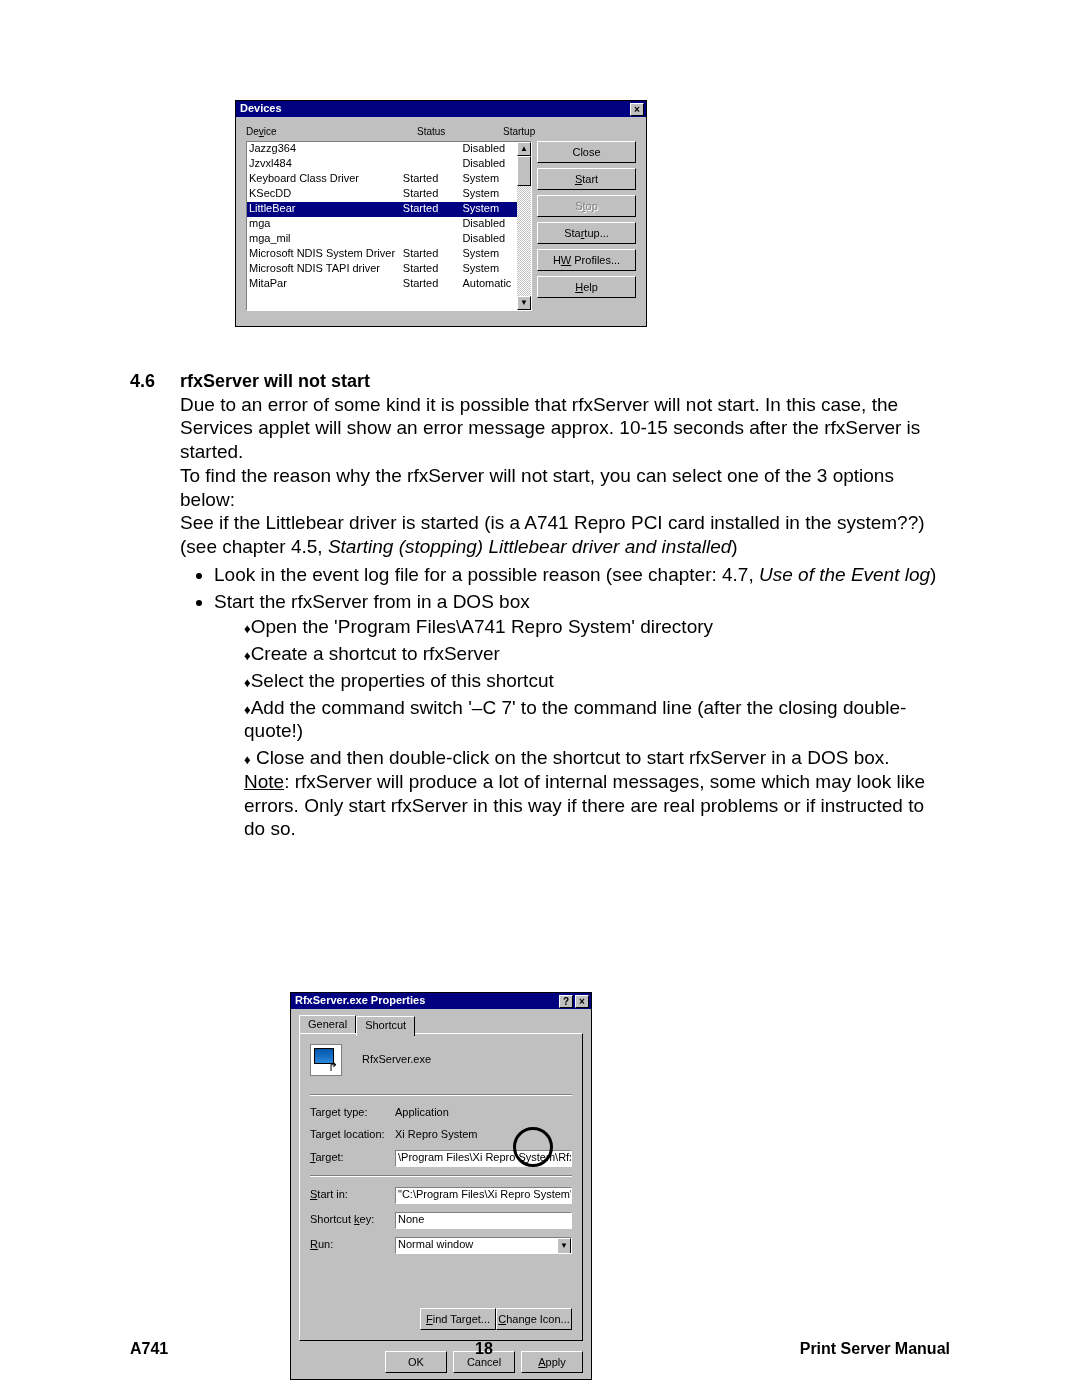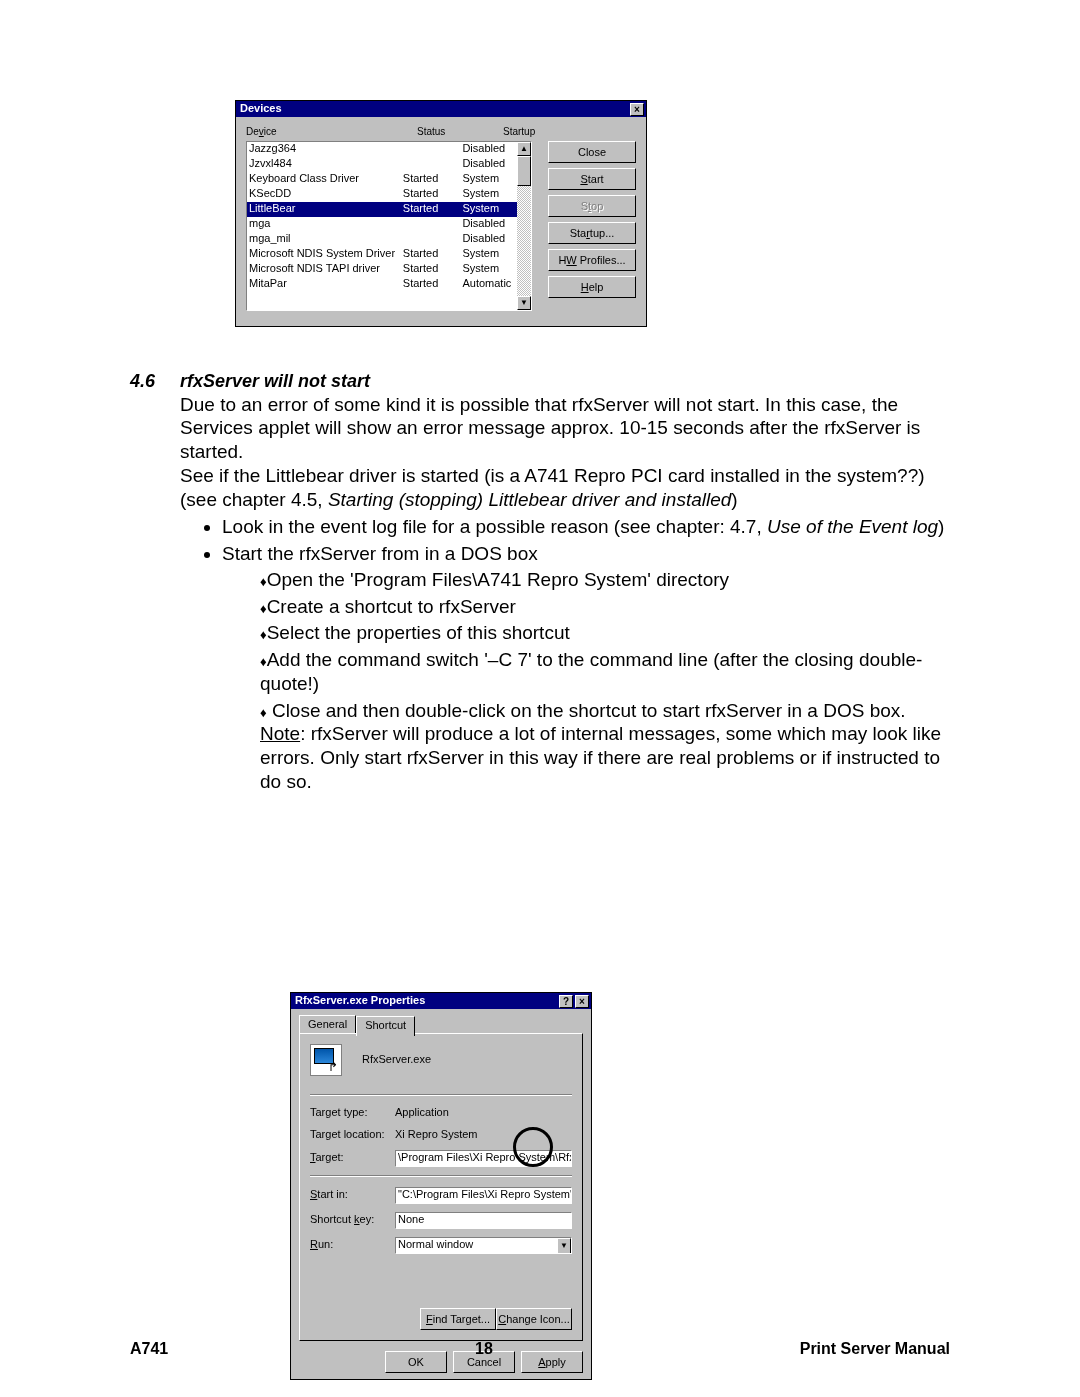--- a/index.html
+++ b/index.html
@@ -67,33 +67,33 @@
   .listbox-rows{width:270px;}
   .row {display:flex;height:15px;align-items:flex-start;font-size:11px;white-space:nowrap;}
   .row span:nth-child(1){width:155px;padding-left:2px;}
   .row span:nth-child(2){width:60px;}
   .row span:nth-child(3){width:55px;}
   .row.sel{background:#000080;color:#fff;}
   .scrollbar{position:absolute;right:0;top:0;width:14px;height:100%;background:#d4d0c8;display:flex;flex-direction:column;}
   .sb-btn{height:14px;background:#c0c0c0;border:1px solid #000;border-top-color:#fff;border-left-color:#fff;box-sizing:border-box;text-align:center;font-size:8px;line-height:11px;}
   .sb-track{flex:1;background:repeating-conic-gradient(#c0c0c0 0 25%,#fff 0 50%) 0/2px 2px;}
   .sb-thumb{height:30px;background:#c0c0c0;border:1px solid #000;border-top-color:#fff;border-left-color:#fff;box-sizing:border-box;}
-  .side-buttons{position:absolute;right:10px;top:40px;width:88px;display:flex;flex-direction:column;}
+  .side-buttons{position:absolute;right:10px;top:40px;width:99px;display:flex;flex-direction:column;}
   .wbtn{height:22px;margin-bottom:5px;background:#c0c0c0;border:1px solid #000;border-top-color:#fff;border-left-color:#fff;box-sizing:border-box;text-align:center;line-height:20px;font-size:11px;}
   .wbtn.disabled{color:#808080;text-shadow:1px 1px 0 #fff;}
   .u{text-decoration:underline;}
 
   
   .section{margin-top:270px;}
-  .sec-head{font-weight:bold;font-style:italic;font-size:18px;display:flex;}
+  .sec-head{font-weight:bold;font-size:18px;display:flex;}
   .sec-num{width:50px;}
   .body-text{margin-left:50px;font-size:19px;line-height:1.25;}
   .body-text p{margin:0;}
   .body-text ul{margin:4px 0 0 0;padding-left:26px;}
-  .body-text ul li{margin:0 0 3px 16px;}
+  .body-text ul li{margin:0 0 3px 8px;}
   .body-text ul ul{list-style:none;padding-left:22px;margin-top:2px;}
   .body-text ul ul li::before{content:"\2666 ";font-size:13px;}
   .nopad li{text-indent:0;}
   em.it{font-style:italic;}
   .un{text-decoration:underline;}
 
   
   .dlg2{left:290px; top:992px; width:300px; height:386px;}
   .dlg2 .dlg-title-right{display:flex;gap:2px;}
   .tabs{position:absolute;left:8px;top:22px;display:flex;font-size:11px;}
@@ -206,20 +206,21 @@
     </div>
   </div>
 
   <div class="section">
     <div class="sec-head">
       <span class="sec-num">4.6</span>
       <span>rfxServer will not start</span>
     </div>
     <div class="body-text">
       <p>Due to an error of some kind it is possible that rfxServer will not start. In this case, the Services applet will show an error message approx. 10-15 seconds after the rfxServer is started.</p>
+      <p>To find the reason why the rfxServer will not start, you can select one of the 3 options below:</p>
       <p>
         <span>See if the Littlebear driver is started (is a A741 Repro PCI card installed in the system??) (see chapter 4.5, </span><em class="it">Starting (stopping) Littlebear driver and installed</em><span>)</span>
       </p>
       <ul class="nopad">
         <li>
           <span>Look in the event log file for a possible reason (see chapter: 4.7, </span><em class="it">Use of the Event log</em><span>)</span>
         </li>
         <li>
           <span>Start the rfxServer from in a DOS box</span>
           <ul>

